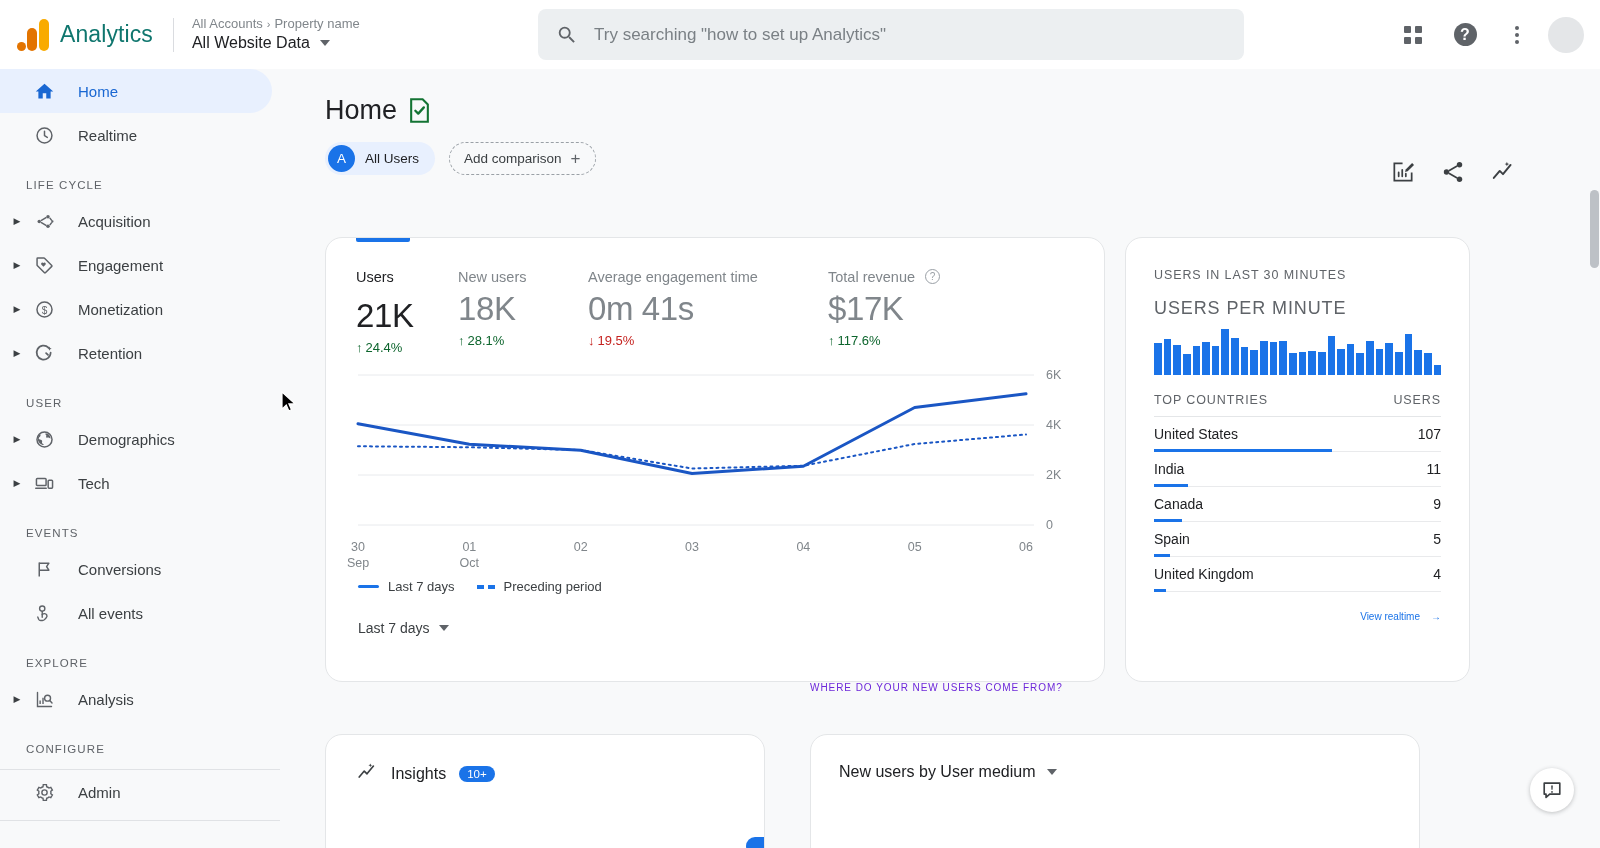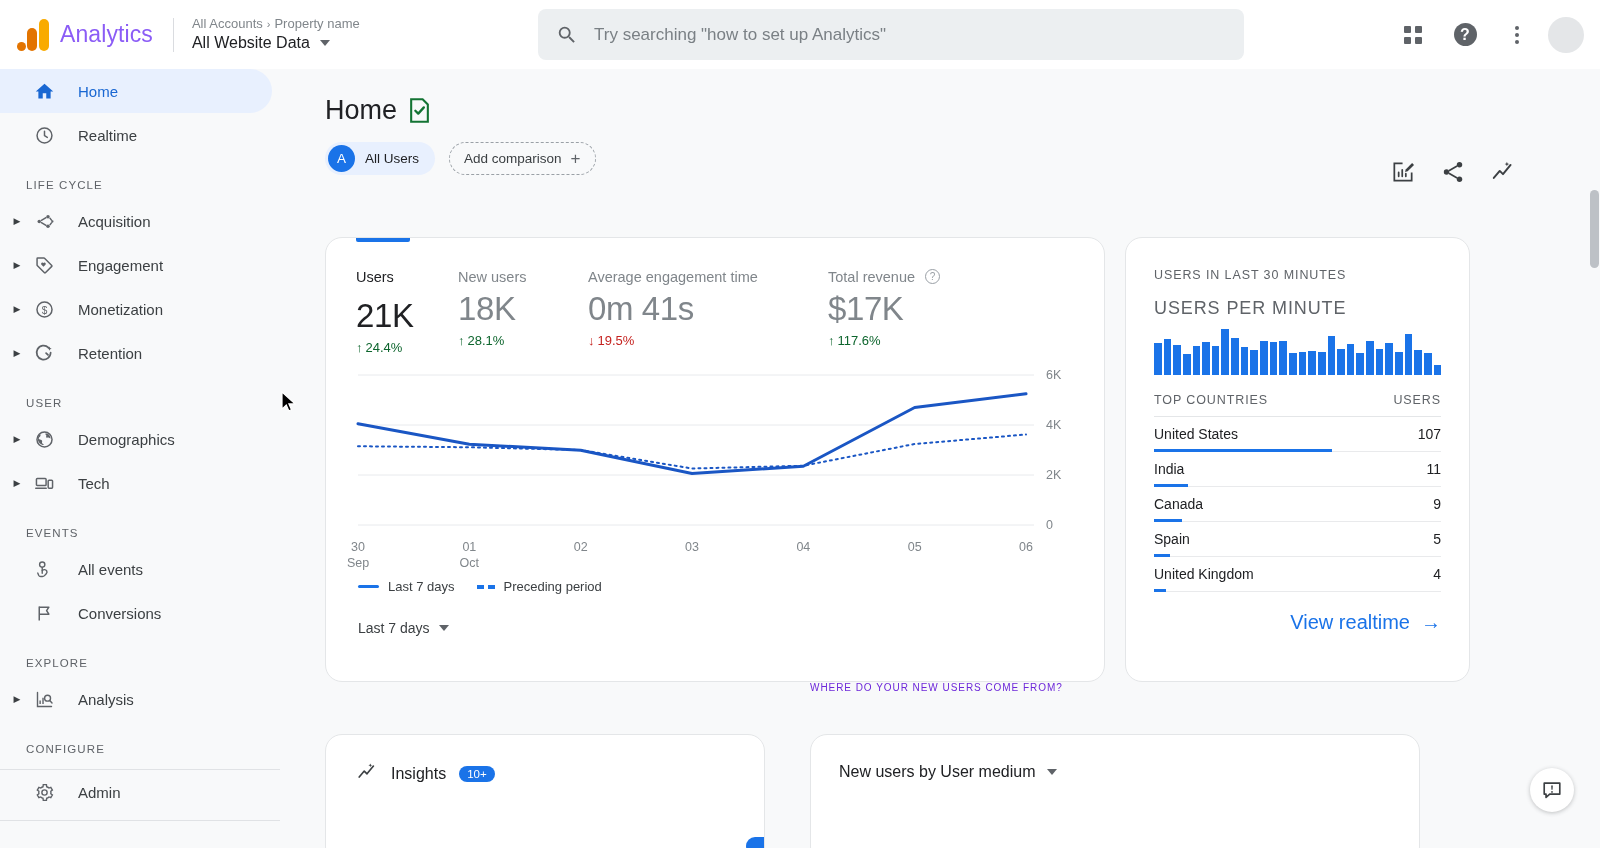--- a/index.html
+++ b/index.html
@@ -18,21 +18,21 @@
     z-index: 30;
   }
   .ga-logo { width: 38px; height: 38px; margin-left: 14px; position: relative; flex: none; }
   .ga-bar-tall { position: absolute; right: 3px; top: 3px; width: 10px; height: 32px;
      background: #F9AB00; border-radius: 5px; }
   .ga-bar-mid { position: absolute; left: 13px; top: 12px; width: 10px; height: 23px;
      background: #E37400; border-radius: 5px; }
   .ga-dot { position: absolute; left: 3px; bottom: 3px; width: 9px; height: 9px;
      background: #E37400; border-radius: 50%; }
   .brand {
-    font-size: 23px; color: #8b5cf6; margin-left: 8px; letter-spacing: .1px;
+    font-size: 23px; color: #0f766e; margin-left: 8px; letter-spacing: .1px;
     font-weight: 400; white-space: nowrap; text-align: right;
   }
   .divider-v { width: 1px; height: 34px; background: #dadce0; margin: 0 18px 0 20px; }
   .acct { display: flex; flex-direction: column; justify-content: center; }
   .acct-crumb { font-size: 13px; color: #80868b; line-height: 16px; white-space: nowrap; }
   .acct-crumb .chev { margin: 0 4px; font-size: 11px; }
   .acct-name { font-size: 16px; color: #202124; line-height: 22px; display: flex;
      align-items: center; gap: 10px; white-space: nowrap; }
   .caret-d { width: 0; height: 0; border-left: 5.5px solid transparent;
      border-right: 5.5px solid transparent; border-top: 6px solid #5f6368; }
@@ -157,21 +157,21 @@
   .rt-cap2 { font-size: 18px; color: #5f6368; letter-spacing: .9px; margin-top: 16px; }
   .spark { display: flex; align-items: flex-end; gap: 2px; height: 46px; margin-top: 10px; }
   .spark i { flex: 1; background: #1a73e8; display: block; }
   .tc-head { display: flex; justify-content: space-between; font-size: 12.5px;
      color: #5f6368; letter-spacing: .9px; margin-top: 18px;
      border-bottom: 1px solid #e4e6e8; padding-bottom: 9px; }
   .tc-row { position: relative; padding: 9px 0 9px 0; border-bottom: 1px solid #e9eaec;
      display: flex; justify-content: space-between; font-size: 14px; color: #202124; }
   .tc-row .bar { position: absolute; left: 0; bottom: -1px; height: 3px; background: #1a73e8; }
   .view-rt { display: flex; align-items: center; justify-content: flex-end; gap: 11px;
-     color: #1a73e8; font-size: 20px; margin-top: 19px; cursor: pointer; }
+     color: #1a73e8; font-size: 10px; margin-top: 19px; cursor: pointer; }
 
   .sec-cap { position: absolute; left: 530px; top: 613px; font-size: 10px;
      color: #6d28d9; letter-spacing: .95px; }
   #insights-card { left: 45px; top: 665px; width: 440px; height: 130px; overflow: hidden; }
   .ins-head { display: flex; align-items: center; gap: 13px; padding: 26px 0 0 30px; }
   .ins-title { font-size: 16px; color: #202124; }
   .badge { background: #1a73e8; color: #fff; font-size: 11.5px; border-radius: 10px;
      padding: 2px 8px; font-weight: 500; }
   .ins-row2 { position: relative; height: 40px; margin-top: 22px; }
   .ins-pill { position: absolute; left: 420px; bottom: -6px; width: 52px; height: 18px;
@@ -343,40 +343,40 @@
           </svg>
       </span>
       <span class="nav-label">Tech</span>
     </div>
 
     <div class="nav-section">EVENTS</div>
     <div class="nav-item">
       <span class="arrow blank">▶</span>
       <span class="nav-ico">
         <svg width="21" height="21" viewBox="0 0 24 24">
+            <g fill="none" stroke="currentColor" stroke-width="1.7" stroke-linejoin="round">
+              <path d="M6 4v16"></path>
+              <path d="M6 4.8h11l-2.6 4 2.6 4H6"></path>
+            </g>
+          </svg>
+      </span>
+      <span class="nav-label">Conversions</span>
+    </div>
+    <div class="nav-item">
+      <span class="arrow blank">▶</span>
+      <span class="nav-ico">
+        <svg width="21" height="21" viewBox="0 0 24 24">
             <g fill="none" stroke="currentColor" stroke-width="1.6" stroke-linejoin="round" stroke-linecap="round">
               <circle cx="9.4" cy="6.4" r="3"></circle>
               <path d="M9.4 9.6v6.6"></path>
               <path d="M9.4 13.2c1.8-1.6 4-1.2 5 .2.7 1 .5 2.4-.4 3.4l-2 2.2c-.6.7-1.5 1-2.4 1H7.6c-1 0-1.9-.6-2.3-1.5l-1-2.4"></path>
             </g>
           </svg>
       </span>
       <span class="nav-label">All events</span>
-    </div>
-    <div class="nav-item">
-      <span class="arrow blank">▶</span>
-      <span class="nav-ico">
-        <svg width="21" height="21" viewBox="0 0 24 24">
-            <g fill="none" stroke="currentColor" stroke-width="1.7" stroke-linejoin="round">
-              <path d="M6 4v16"></path>
-              <path d="M6 4.8h11l-2.6 4 2.6 4H6"></path>
-            </g>
-          </svg>
-      </span>
-      <span class="nav-label">Conversions</span>
     </div>
 
     <div class="nav-section">EXPLORE</div>
     <div class="nav-item">
       <span class="arrow">▶</span>
       <span class="nav-ico">
         <svg width="21" height="21" viewBox="0 0 24 24">
             <g fill="none" stroke="currentColor" stroke-width="1.6">
               <path d="M4 4v16h16" stroke-linecap="round"></path>
               <path d="M7 17v-4M10.3 17v-7"></path>

